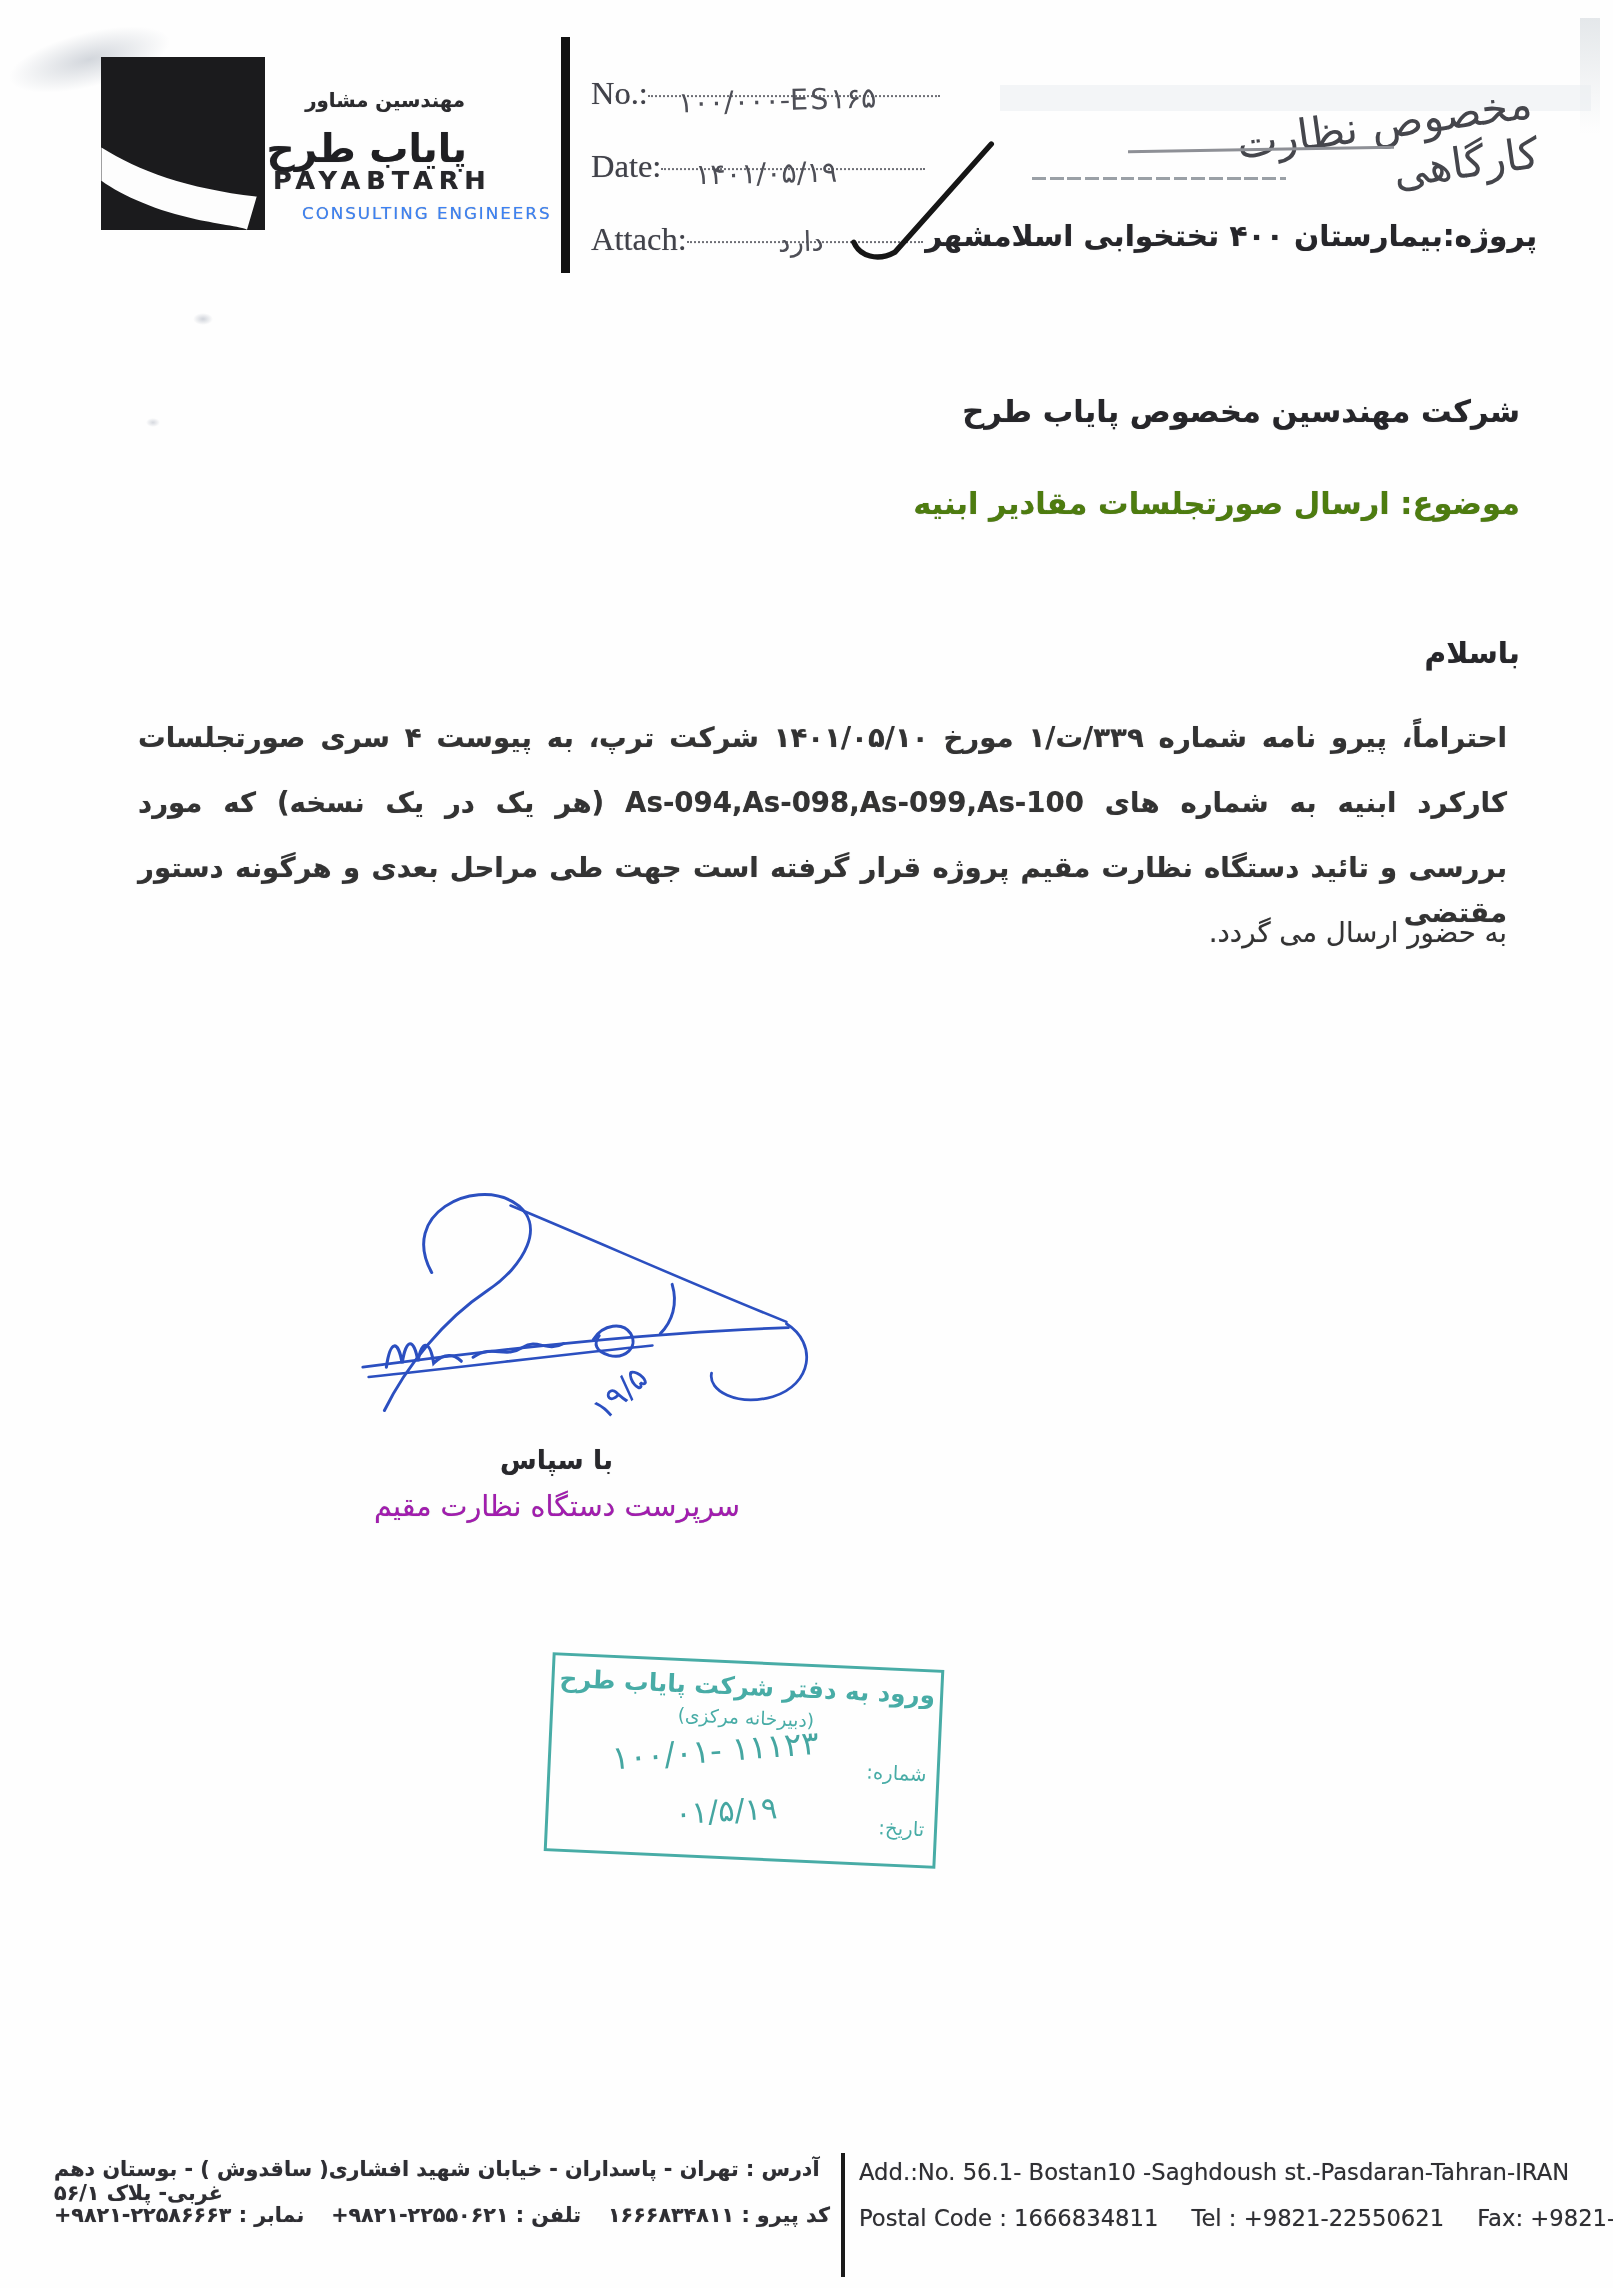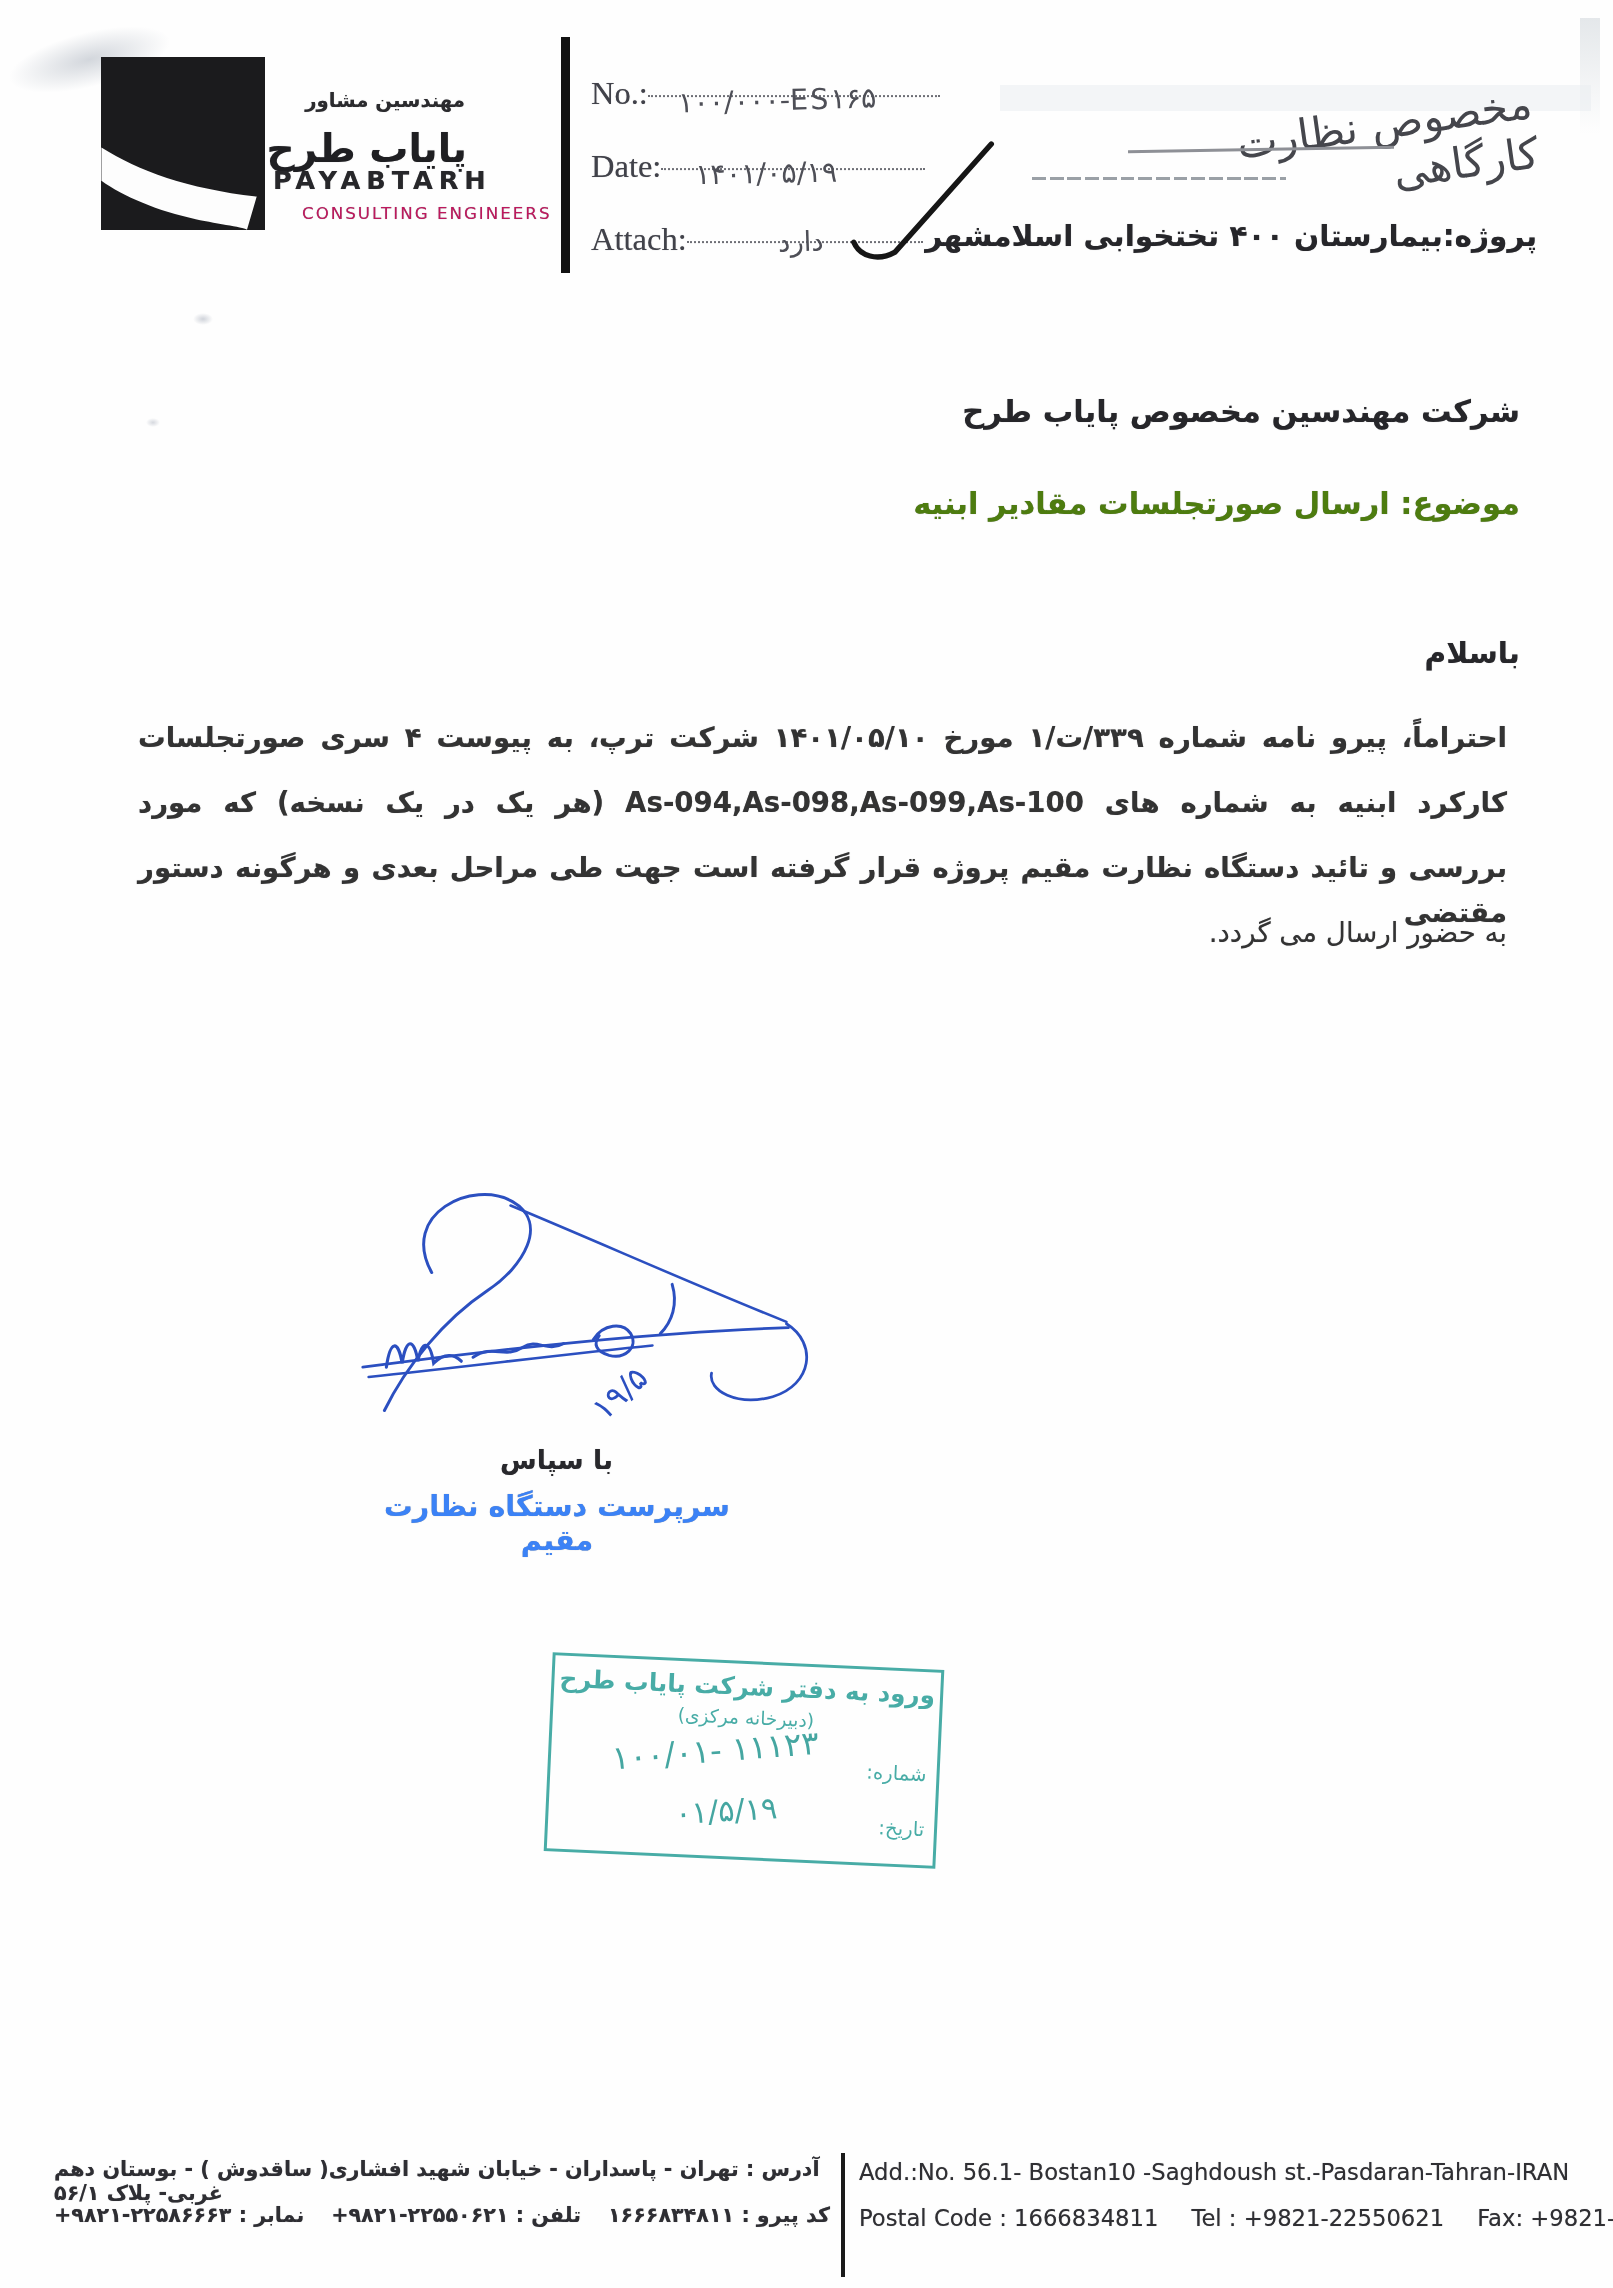--- a/index.html
+++ b/index.html
@@ -8,21 +8,21 @@
   .abs{position:absolute;}
   .printed{text-shadow:0 0 0.7px rgba(60,60,65,.55);}
   .rtl{direction:rtl;unicode-bidi:isolate;}
   .ltr{direction:ltr;unicode-bidi:isolate;}
 
   
   .logo-square{left:101px;top:57px;width:164px;height:173px;background:#1b1b1d;}
   .brand-fa-small{left:256px;top:89px;width:209px;font-size:19.7px;font-weight:bold;color:#2b2b2e;}
   .brand-fa-large{left:256px;top:126px;width:211px;text-align:right;font-size:39px;font-weight:bold;color:#1f1f22;}
   .brand-en{left:273px;top:165px;font-size:25.6px;font-weight:bold;letter-spacing:5.9px;color:#27272a;}
-  .brand-en-sub{left:302px;top:203px;font-size:16.7px;letter-spacing:2px;color:#be185d;}
+  .brand-en-sub{left:302px;top:203px;font-size:16.7px;letter-spacing:2px;color:#3b82f6;}
   .v-divider{left:561px;top:37px;width:8.9px;height:236px;background:#121212;}
 
   .field{left:591px;font-family:"Liberation Serif",serif;font-size:32.5px;color:#41424a;}
   .leader{display:inline-block;border-bottom:2.6px dotted #6d6e75;transform:translateY(-6.9px);}
   .hand{color:#4e4f57;font-family:"DejaVu Sans",sans-serif;}
 
   .purpose-band{left:1000px;top:85px;width:591px;height:25.6px;background:#e9edf0;opacity:.55;}
   .purpose-note{left:1089px;top:77px;width:453px;text-align:right;font-size:43px;color:#45464c;
                 transform:rotate(-8deg);transform-origin:100% 100%;}
   .purpose-underline-1{left:1128px;top:148px;width:266px;height:2.5px;background:#8e9096;transform:rotate(-1deg);}
@@ -32,21 +32,21 @@
 
   
   .recipient{right:94px;top:394px;font-size:30.5px;font-weight:bold;color:#26262a;}
   .subject{right:94px;top:486px;font-size:30.5px;font-weight:bold;color:#4d7c0f;}
   .salutation{right:94px;top:636px;font-size:29.6px;font-weight:bold;color:#26262a;}
   .body-line{left:138px;width:1369px;font-size:27.6px;color:#333;line-height:45px;}
   .just{text-align:justify;text-align-last:justify;font-weight:bold;}
   .bl1{top:715px;} .bl2{top:780px;} .bl3{top:845px;} .bl4{top:910px;text-align:right;}
 
   .closing{left:463px;top:1444px;width:187px;text-align:center;font-size:26.6px;font-weight:bold;color:#28282c;}
-  .signatory{left:355px;top:1489px;width:404px;text-align:center;font-size:28.6px;font-weight:bold;color:#3b82f6;}
+  .signatory{left:355px;top:1489px;width:404px;text-align:center;font-size:28.6px;font-weight:normal;color:#a21caf;}
   .sig-date{left:589px;top:1375px;font-size:31.5px;color:#2b4fc0;transform:rotate(-42deg);}
 
   
   .stamp{left:548px;top:1661px;width:386px;height:193px;transform:rotate(2.6deg);
          border:3.4px solid #2fa7a0;color:#2fa7a0;opacity:.9;filter:contrast(.92);}
   .stamp-l1{position:absolute;left:0;top:7.9px;width:100%;text-align:center;font-size:24.6px;font-weight:bold;letter-spacing:0.5px;}
   .stamp-l2{position:absolute;left:0;top:43px;width:100%;text-align:center;font-size:18.7px;}
   .stamp-num-label{position:absolute;right:9.9px;top:91px;font-size:19.7px;}
   .stamp-num-value{position:absolute;left:15.8px;top:69px;width:296px;text-align:center;font-size:32.5px;
                    letter-spacing:3px;transform:rotate(-7deg);color:#2aa09a;}

